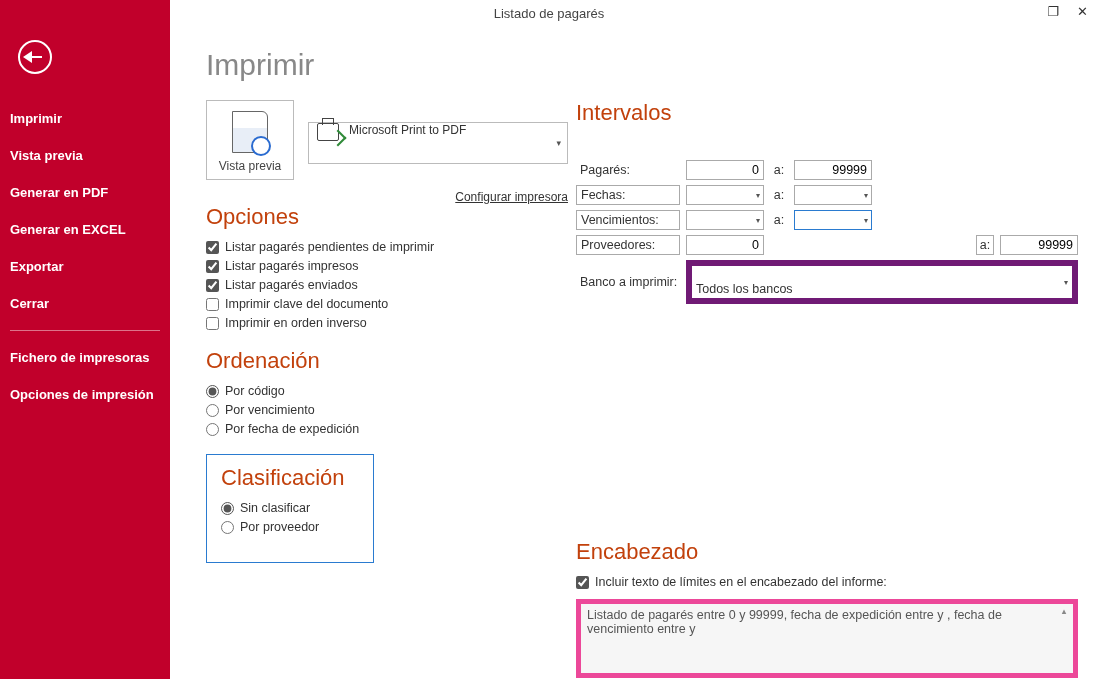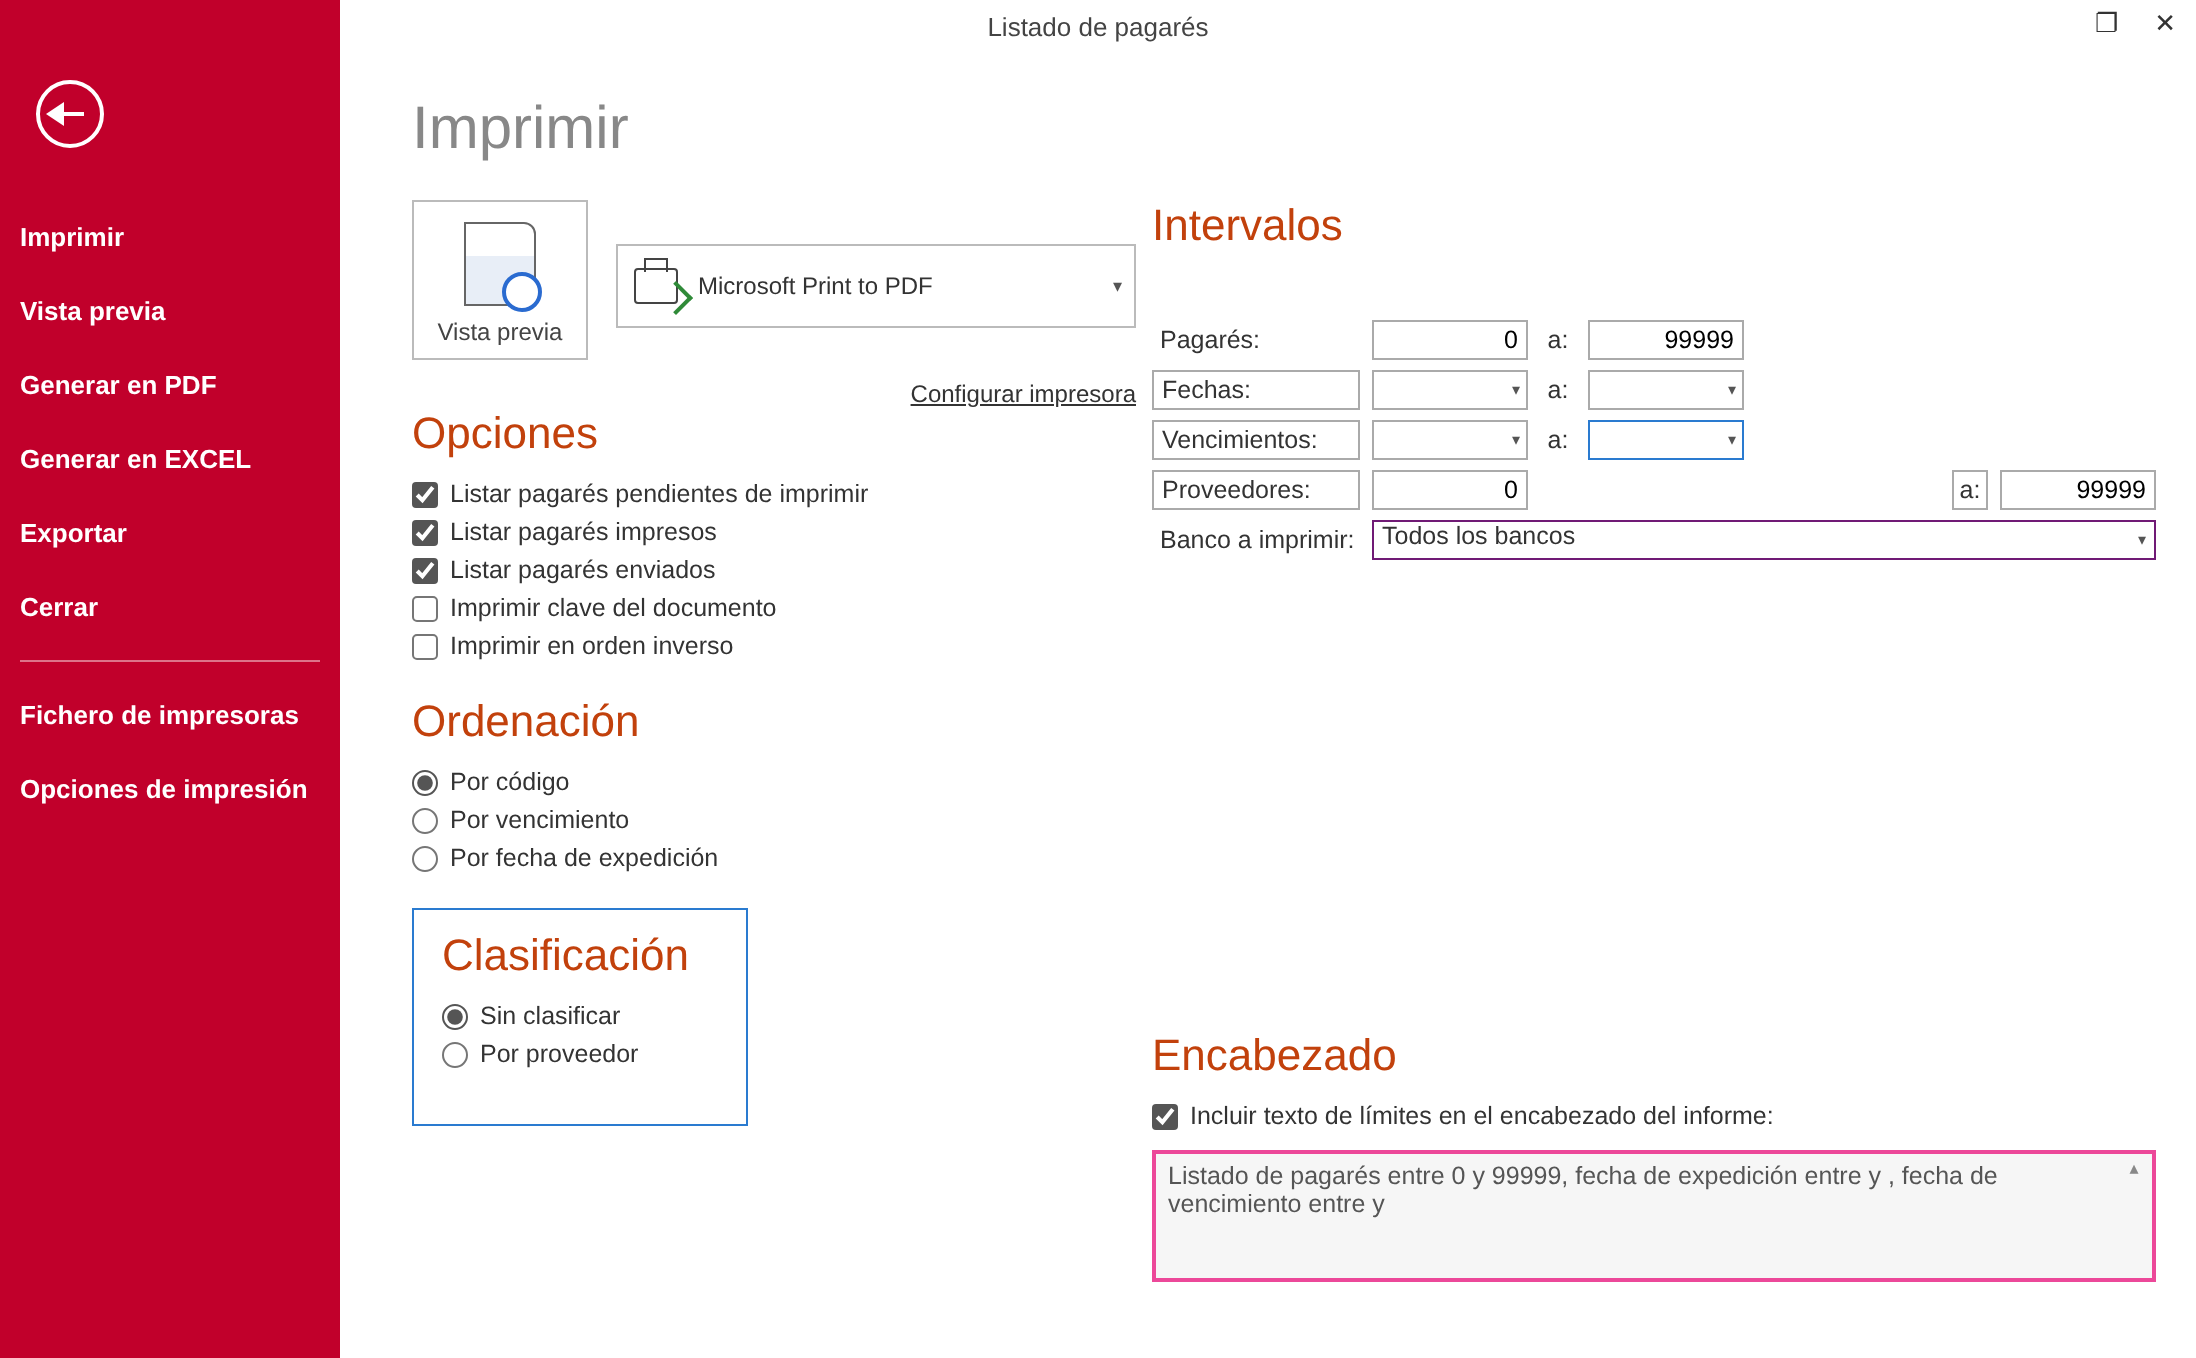--- a/index.html
+++ b/index.html
@@ -138,21 +138,20 @@
     width: 16px; height: 16px;
     border: 2px solid #2a6bd0;
     border-radius: 50%;
     background: #fff;
   }
   .printer-box {
     flex: 1;
     height: 42px;
     border: 1px solid #bbb;
     display: flex;
-    align-items: center;
     padding: 0 8px;
     margin-top: 22px;
     position: relative;
   }
   .printer-icon {
     width: 22px; height: 18px;
     border: 1px solid #444;
     border-radius: 2px;
     margin-right: 10px;
     position: relative;
@@ -251,29 +250,29 @@
   }
   .date-wrap { position: relative; display: inline-block; }
   .sep-a {
     width: 18px;
     text-align: center;
     font-size: 12.5px;
   }
   .banco-select {
     flex: 1;
     height: 20px;
-    border: 1px solid #701a75;
-    padding: 0 4px;
+    border: 6px solid #701a75;
+    padding: 16px 4px;
     font-size: 12.5px;
     position: relative;
   }
   .header-text {
     width: 100%;
-    height: 66px;
-    border: 2px solid #ec4899;
+    height: 79px;
+    border: 5px solid #ec4899;
     padding: 4px 18px 16px 6px;
     font-size: 12.5px;
     background: #f6f6f6;
     color: #555;
     position: relative;
   }
   .scroll-up {
     position: absolute;
     right: 2px; top: 2px;
     width: 14px; height: 14px;

